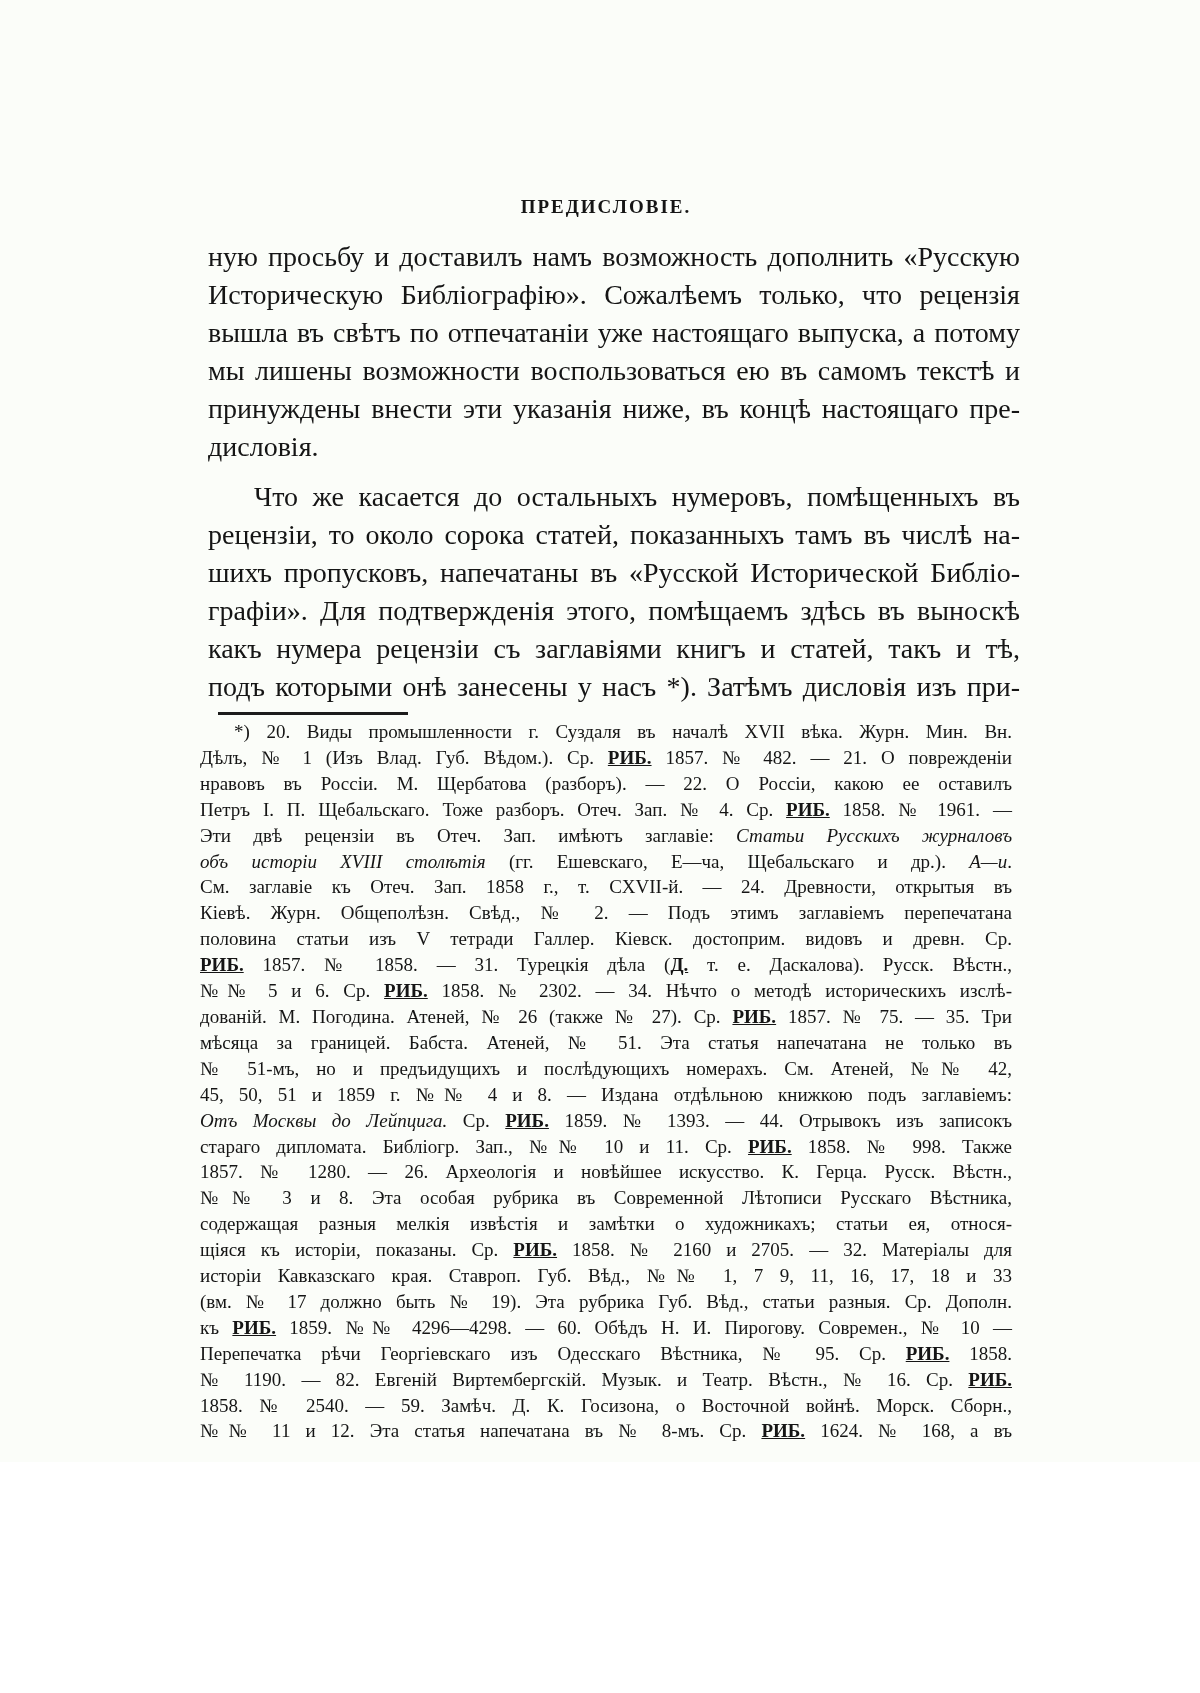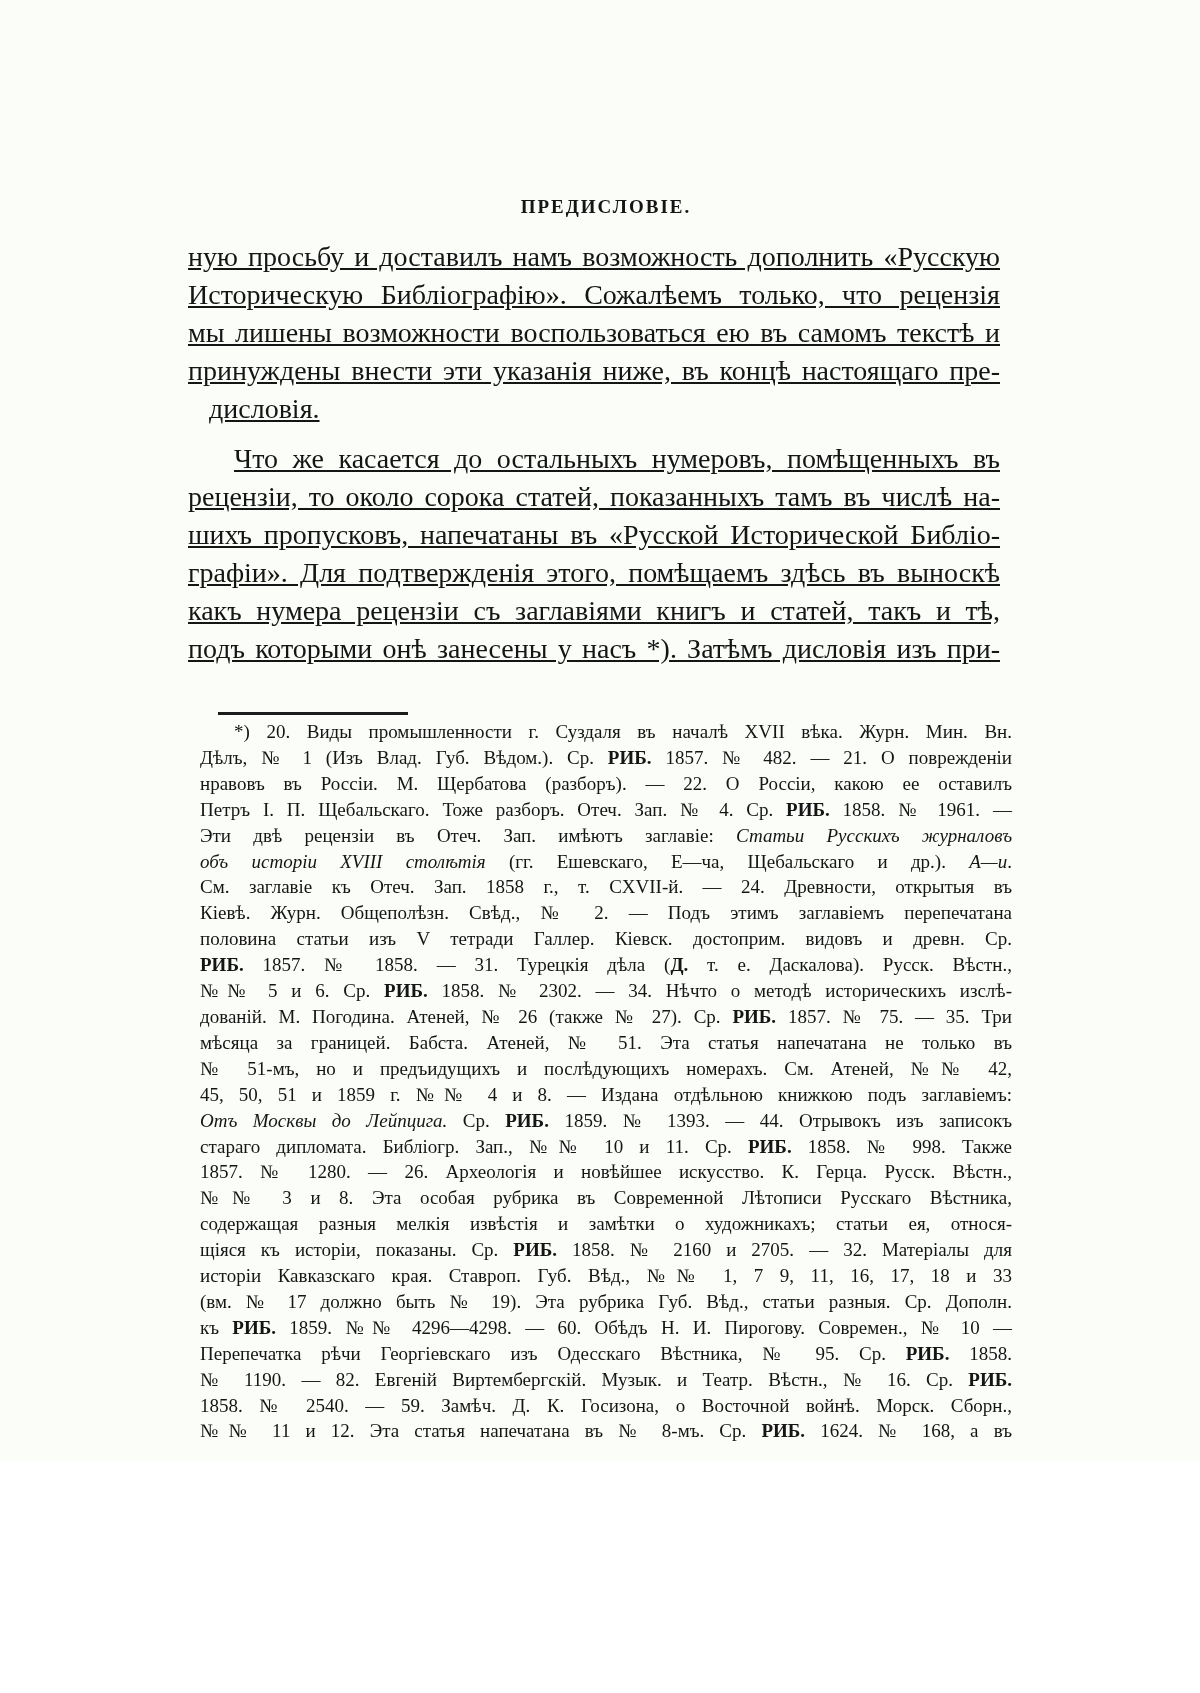--- a/index.html
+++ b/index.html
@@ -18,34 +18,33 @@
     left: 200px;
     width: 812px;
     text-align: center;
     font-size: 19px;
     font-weight: bold;
     letter-spacing: 2px;
   }
   .main-text {
     position: absolute;
     top: 238px;
-    left: 188px;
+    left: 208px;
     width: 812px;
     font-size: 28px;
-    text-decoration: underline;
   }
   .paragraph { margin: 0; }
   .paragraph + .paragraph { margin-top: 12px; }
   .paragraph.indent .line:first-child { text-indent: 46px; }
   .line {
     line-height: 38px;
     text-align: justify;
     text-align-last: justify;
   }
-  .line.last-left { text-align-last: left; margin-left: 21px; }
+  .line.last-left { text-align-last: left; }
   .footnote-separator {
     position: absolute;
     top: 712px;
     left: 218px;
     width: 190px;
     height: 3px;
     background: #1c1c1c;
   }
   .footnote-text {
     position: absolute;
@@ -53,41 +52,42 @@
     left: 200px;
     width: 812px;
     font-size: 19px;
   }
   .fn-line {
     line-height: 25.9px;
     text-align: justify;
     text-align-last: justify;
   }
   .fn-line:first-child { text-indent: 34px; }
-  .fn-line .bold { font-weight: bold; }
+  .fn-line .bold { font-weight: bold; text-decoration: underline; }
   .fn-line .italic { font-style: italic; }
   .watermark {
     position: absolute;
     top: 1629px;
     left: 845px;
     font-family: "Liberation Sans", "DejaVu Sans", sans-serif;
     font-size: 27px;
     color: #8d9394;
     letter-spacing: 0.5px;
   }
 </style>
 </head>
 <body>
 
 <div class="page">
   <div class="page-title">ПРЕДИСЛОВІЕ.</div>
   <div class="main-text">
       <div class="paragraph">
         <div class="line">ную просьбу и доставилъ намъ возможность дополнить «Русскую</div>
         <div class="line">Историческую Библіографію». Сожалѣемъ только, что рецензія</div>
+        <div class="line">вышла въ свѣтъ по отпечатаніи уже настоящаго выпуска, а потому</div>
         <div class="line">мы лишены возможности воспользоваться ею въ самомъ текстѣ и</div>
         <div class="line">принуждены внести эти указанія ниже, въ концѣ настоящаго пре-</div>
         <div class="line last-left">дисловія.</div>
       </div>
       <div class="paragraph indent">
         <div class="line">Что же касается до остальныхъ нумеровъ, помѣщенныхъ въ</div>
         <div class="line">рецензіи, то около сорока статей, показанныхъ тамъ въ числѣ на-</div>
         <div class="line">шихъ пропусковъ, напечатаны въ «Русской Исторической Библіо-</div>
         <div class="line">графіи». Для подтвержденія этого, помѣщаемъ здѣсь въ выноскѣ</div>
         <div class="line">какъ нумера рецензіи съ заглавіями книгъ и статей, такъ и тѣ,</div>

